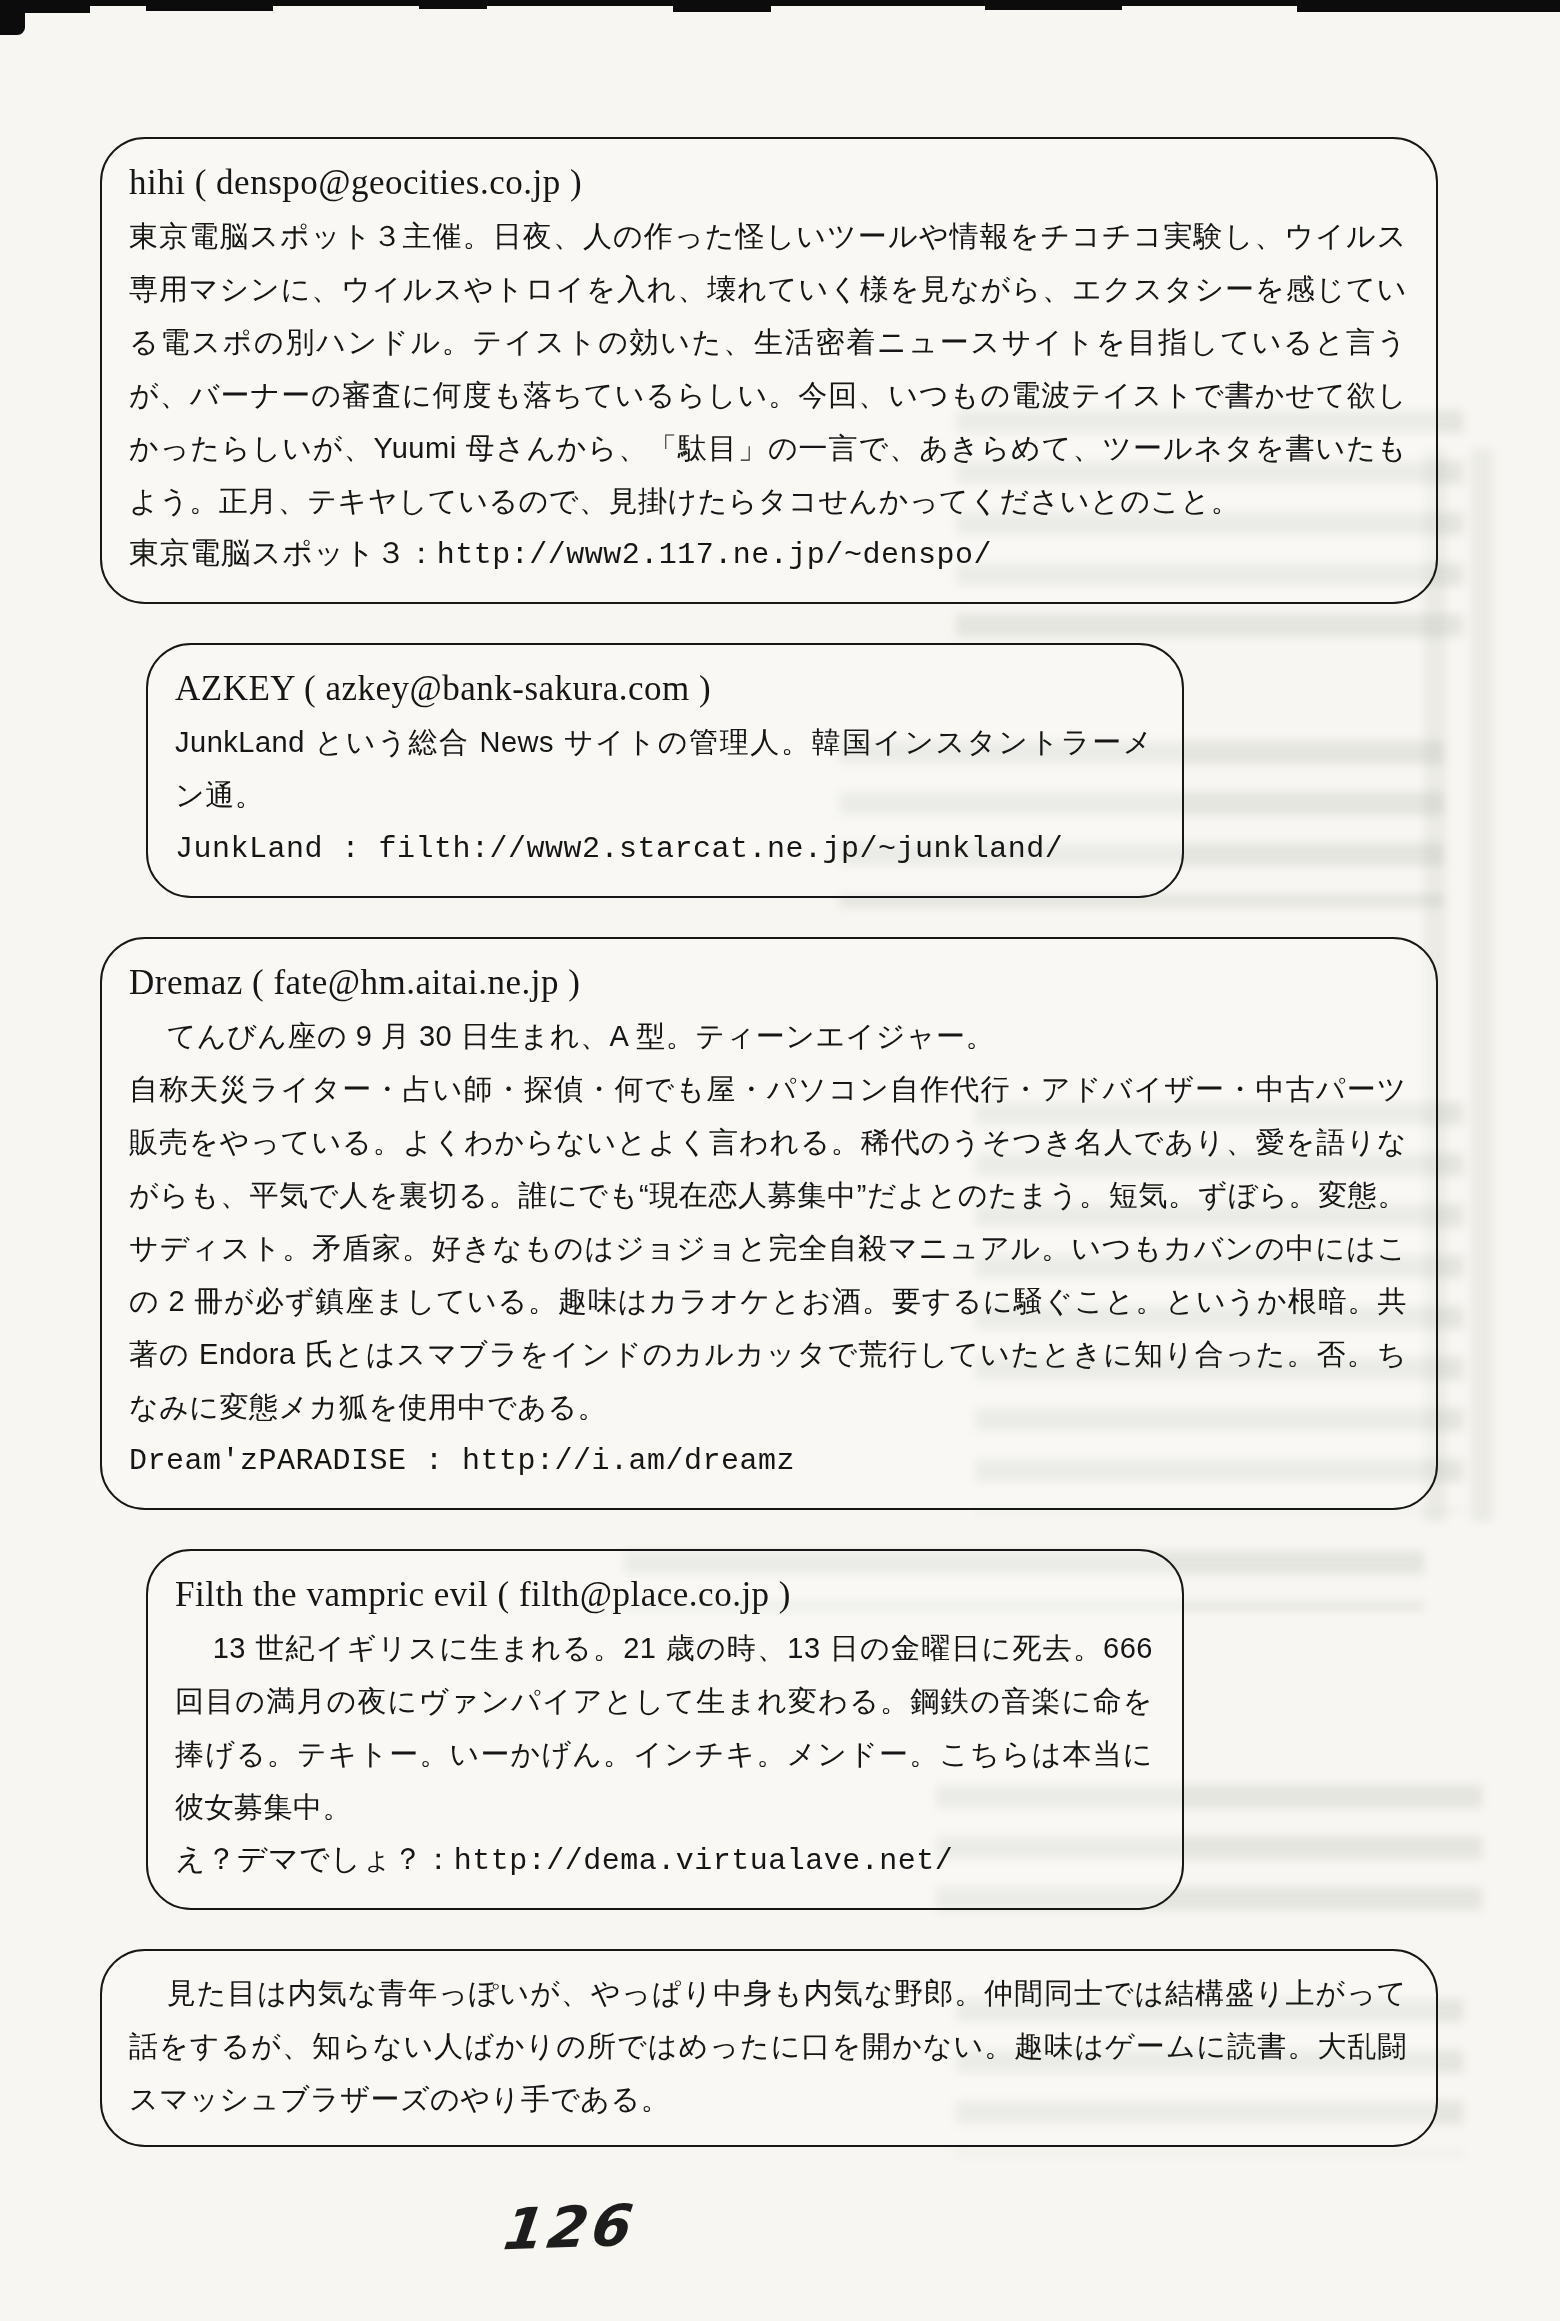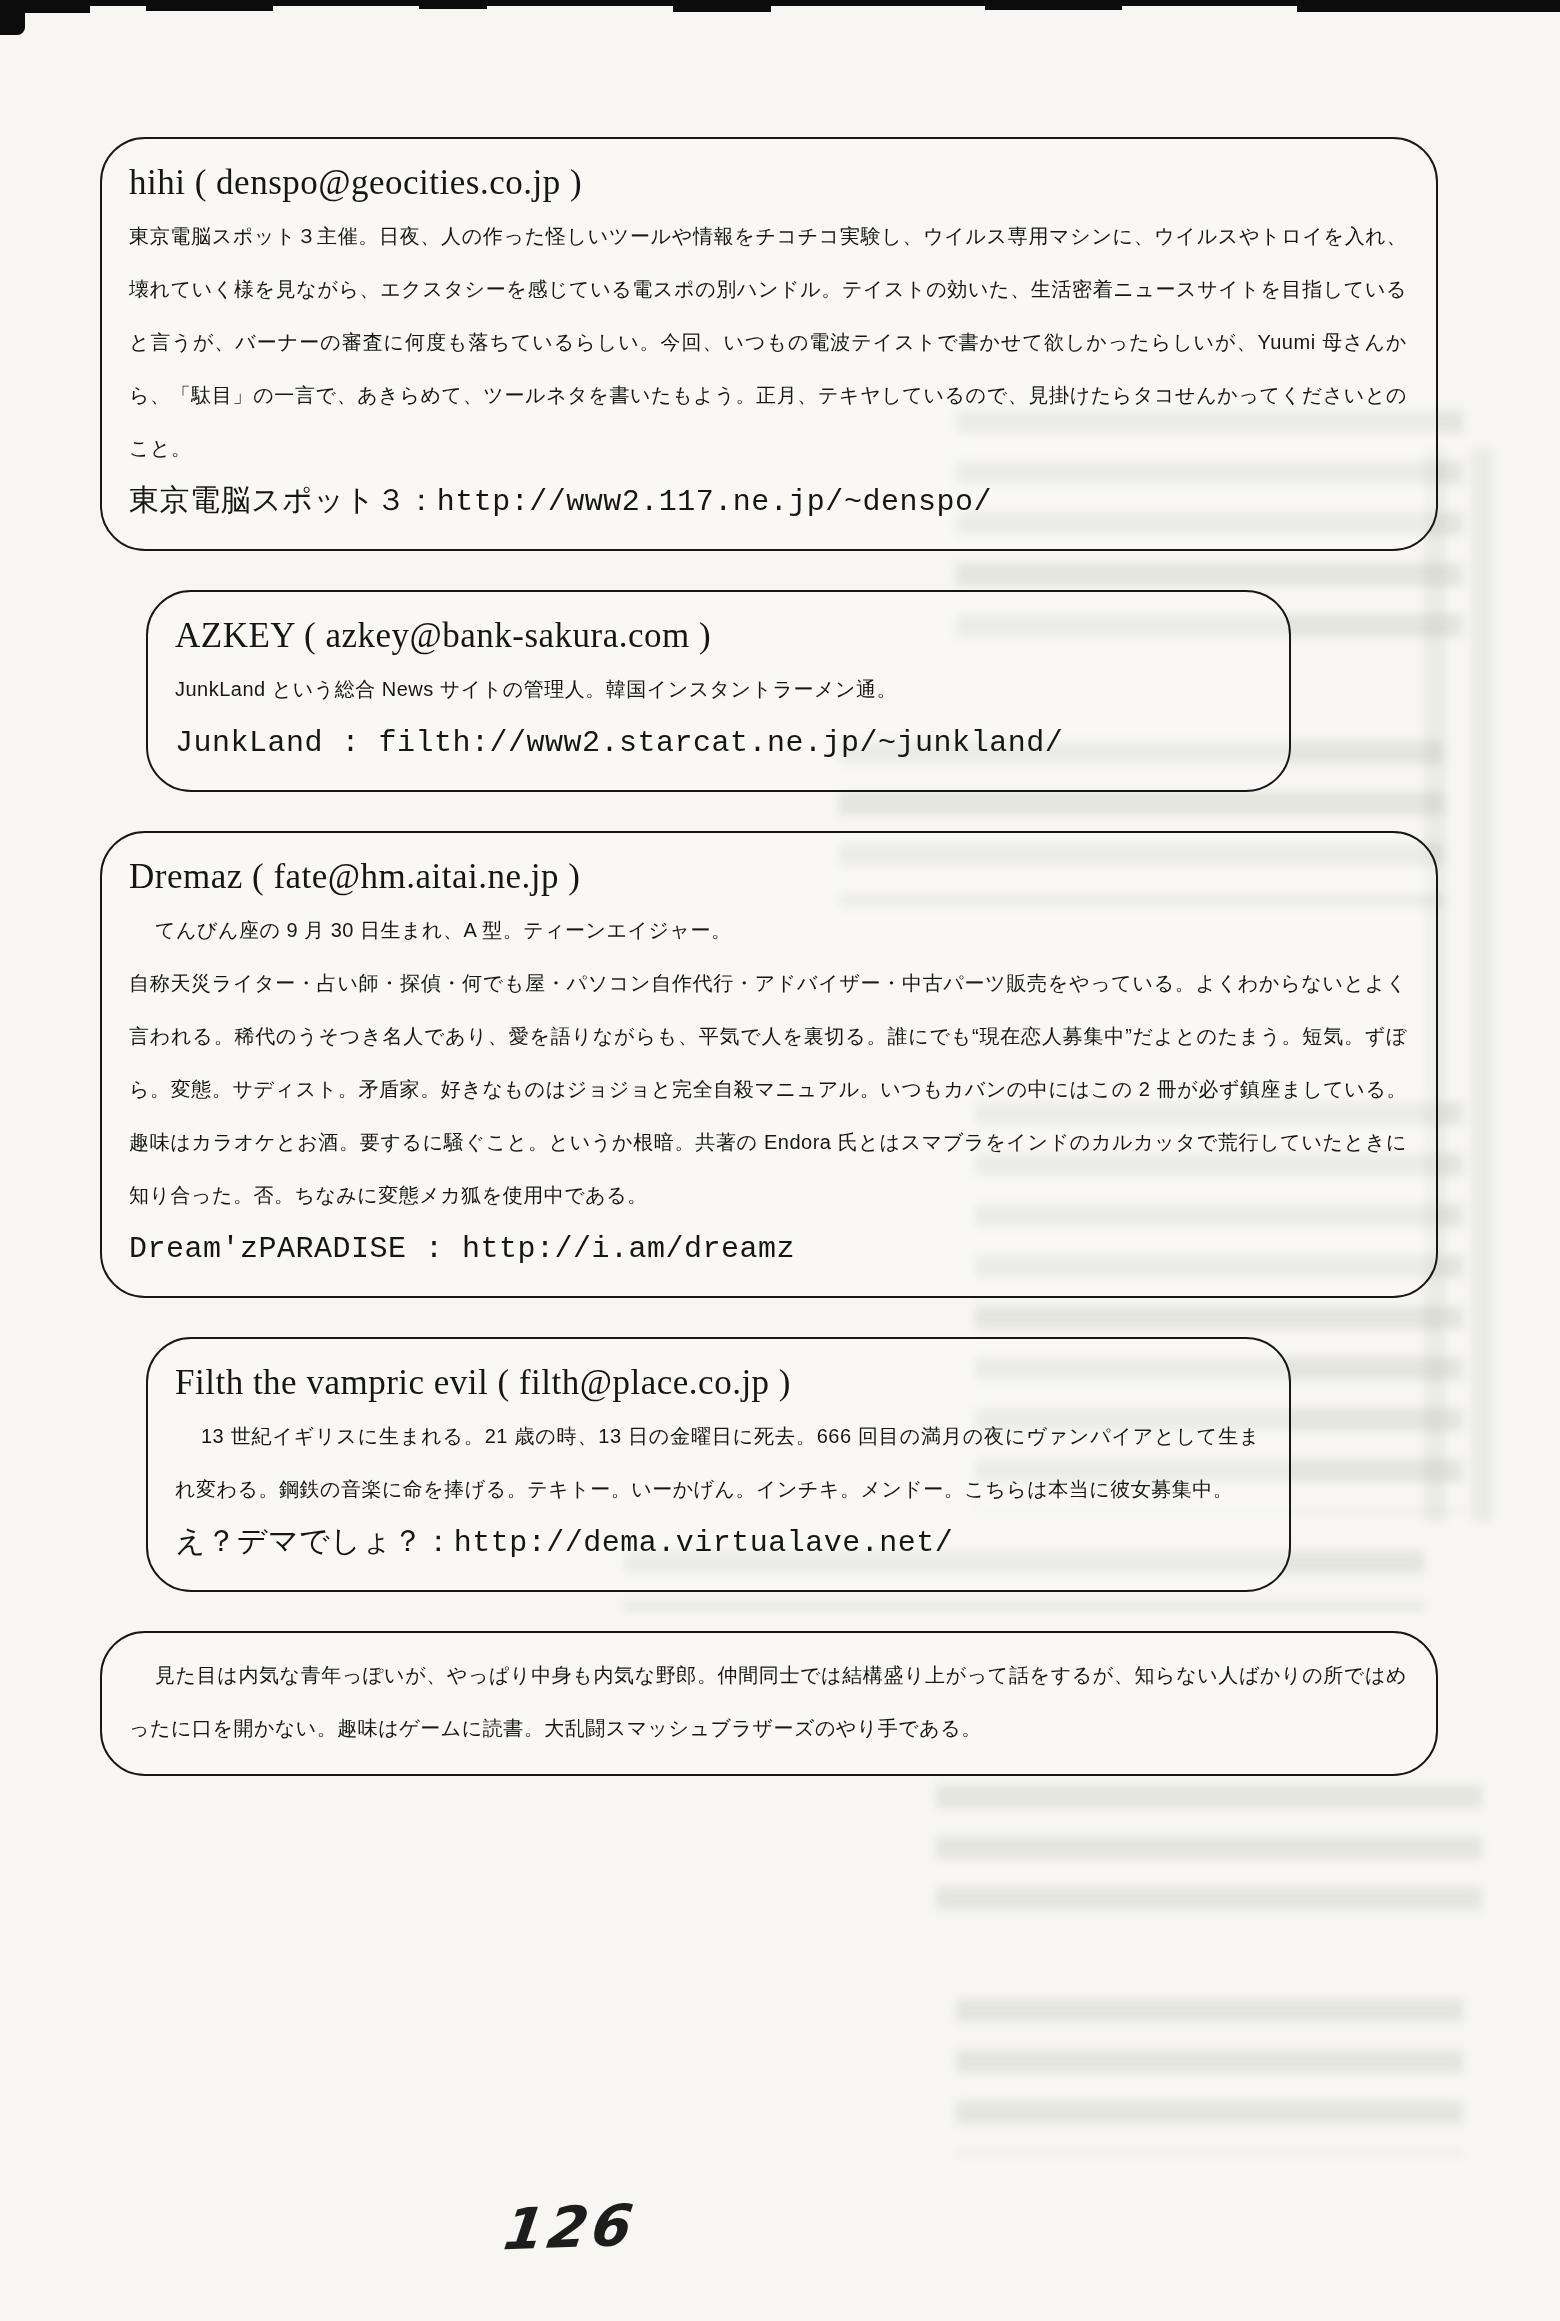--- a/index.html
+++ b/index.html
@@ -31,33 +31,33 @@
   .profile-box{
     box-sizing:border-box;
     margin-left:100px;
     width:1338px;
     border:2.9px solid #171717;
     border-radius:45px;
     padding:15.6px 29px 19.5px 27px;
     background:rgba(255,255,255,0.25);
   }
   .profile-box.first{margin-top:137px;}
-  .profile-box.offset{margin-left:146px;width:1145px;}
+  .profile-box.offset{margin-left:146px;width:1038px;}
   .profile-box + .profile-box{margin-top:39px;}
   .profile-header{
     font-family:"Liberation Serif","DejaVu Serif",serif;
     font-size:35px;
     line-height:55px;
     white-space:nowrap;
     letter-spacing:0.5px;
   }
   .profile-bio{margin:0;}
   .para{
     margin:0;
-    font-size:20px;
+    font-size:29px;
     line-height:53px;
     text-align:justify;
     letter-spacing:0.5px;
   }
   .para.indent{text-indent:1.3em;}
   .site-line{
     font-family:Liberation Mono, monospace;
     font-size:30px;
     line-height:55px;
     white-space:nowrap;

